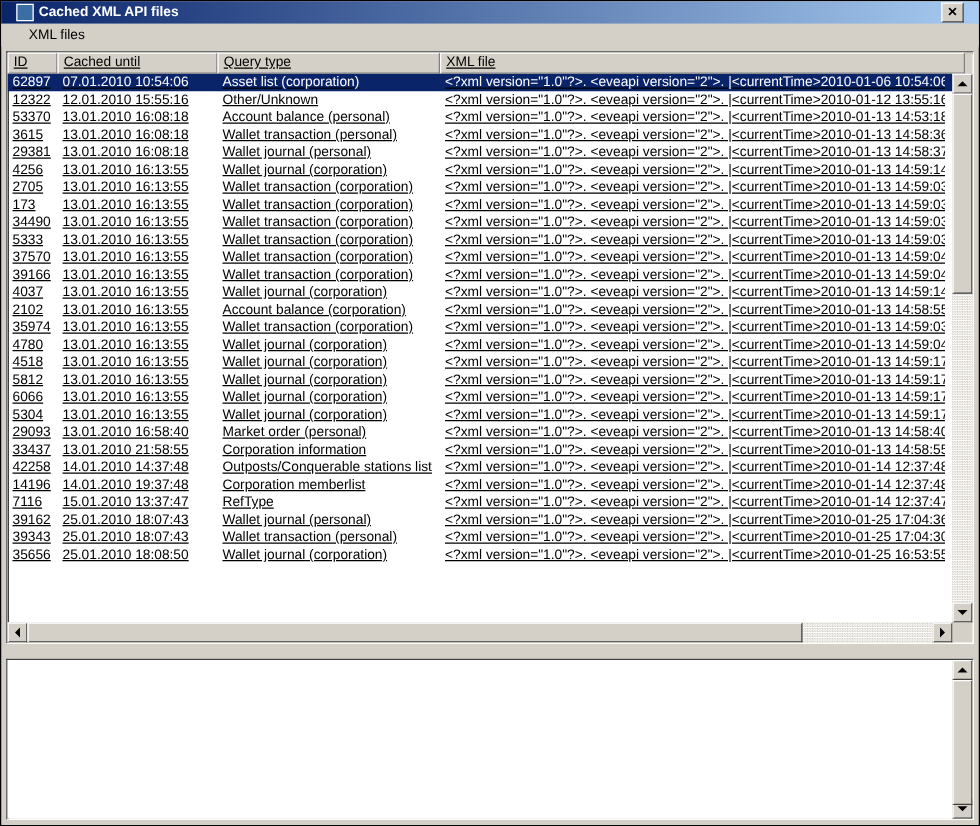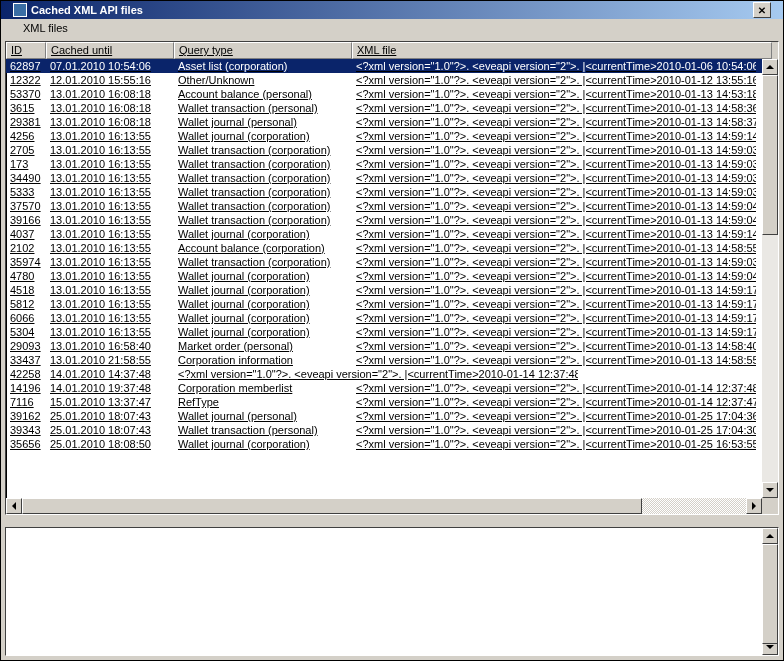--- a/index.html
+++ b/index.html
@@ -352,20 +352,21 @@
           </div>
           <div class="lv-row">
             <div class="lv-cell col-id">33437</div>
             <div class="lv-cell col-date">13.01.2010 21:58:55</div>
             <div class="lv-cell col-qt">Corporation information</div>
             <div class="lv-cell col-xml">&lt;?xml version="1.0"?&gt;. &lt;eveapi version="2"&gt;. |&lt;currentTime&gt;2010-01-13 14:58:55&lt;/c...</div>
           </div>
           <div class="lv-row">
             <div class="lv-cell col-id">42258</div>
             <div class="lv-cell col-date">14.01.2010 14:37:48</div>
+            <div class="lv-cell col-qt">Outposts/Conquerable stations list</div>
             <div class="lv-cell col-xml">&lt;?xml version="1.0"?&gt;. &lt;eveapi version="2"&gt;. |&lt;currentTime&gt;2010-01-14 12:37:48&lt;/c...</div>
           </div>
           <div class="lv-row">
             <div class="lv-cell col-id">14196</div>
             <div class="lv-cell col-date">14.01.2010 19:37:48</div>
             <div class="lv-cell col-qt">Corporation memberlist</div>
             <div class="lv-cell col-xml">&lt;?xml version="1.0"?&gt;. &lt;eveapi version="2"&gt;. |&lt;currentTime&gt;2010-01-14 12:37:48&lt;/c...</div>
           </div>
           <div class="lv-row">
             <div class="lv-cell col-id">7116</div>

